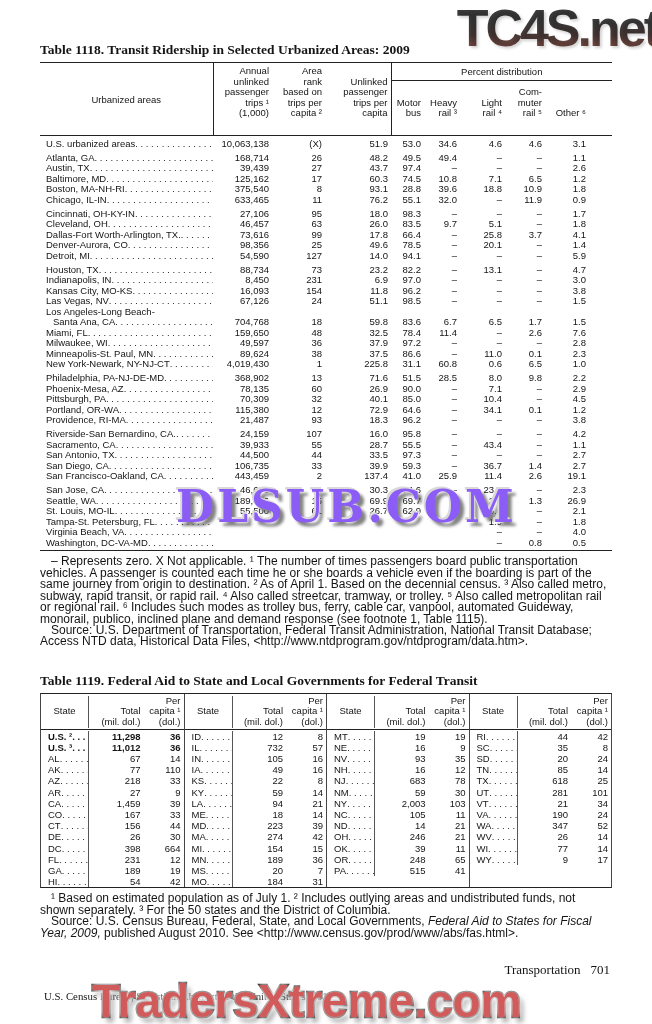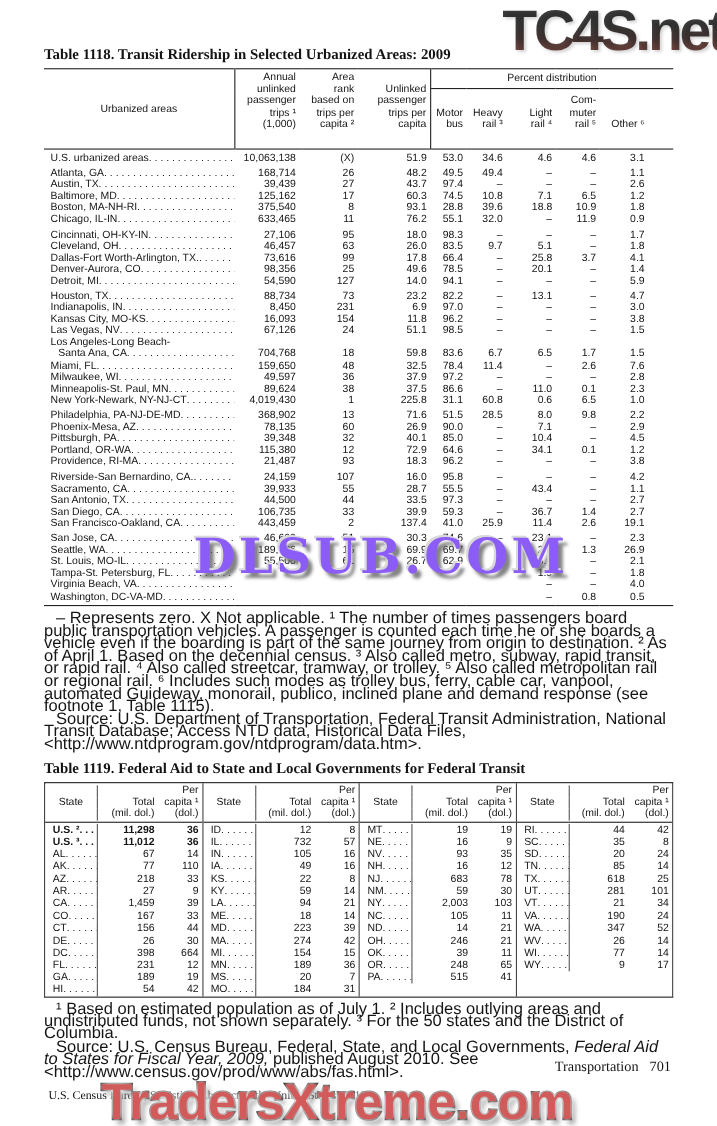--- a/index.html
+++ b/index.html
@@ -4,21 +4,21 @@
 <style>
   html,body{margin:0;padding:0;}
   .page{position:relative;width:652px;height:1024px;background:#ffffff;overflow:hidden;
         font-family:"Liberation Sans",sans-serif;color:#141414;}
   .content{position:absolute;left:40px;top:0;width:572px;}
 
   
   .tbl-title{font-family:"Liberation Serif",serif;font-weight:bold;font-size:13.5px;
              line-height:16px;margin:0;}
   .title-1118{margin-top:42px;}
-  .title-1119{margin-top:8px;line-height:17px;}
+  .title-1119{margin-top:24px;line-height:17px;}
   .bracket{font-size:9.5px;line-height:12px;margin-top:3px;}
 
   
   table.t1118{border-collapse:collapse;table-layout:fixed;width:572px;margin-top:4px;
               border-top:1.5px solid #222;border-bottom:1px solid #222;font-size:9.5px;}
   .t1118 th{font-weight:normal;padding:0;vertical-align:bottom;line-height:10.6px;
             white-space:pre-line;}
   .t1118 .h-areas{vertical-align:middle;text-align:center;}
   .t1118 .h-num{text-align:right;padding-bottom:16px;}
   .t1118 .h-pct{text-align:center;vertical-align:top;border-bottom:1px solid #222;
@@ -36,21 +36,21 @@
   .dots{flex:1;overflow:hidden;white-space:nowrap;color:#141414;}
   .dots::before{content:" .\00a0.\00a0.\00a0.\00a0.\00a0.\00a0.\00a0.\00a0.\00a0.\00a0.\00a0.\00a0.\00a0.\00a0.\00a0.\00a0.\00a0.\00a0.\00a0.\00a0.\00a0.\00a0.\00a0.\00a0.\00a0.\00a0.\00a0.\00a0.\00a0.\00a0.\00a0.";}
   .t1118 td.num{text-align:right;padding-right:3px;}
   .t1118 td.c0{padding-right:6px;}
   .t1118 td.c7{padding-right:26px;}
   .t1118 .pr6{padding-right:6px;}
   .t1118 .pr3{padding-right:3px;}
   .t1118 .pr26{padding-right:26px;}
 
   
-  .fn{font-size:15px;line-height:11.4px;margin-top:5px;}
+  .fn{font-size:12px;line-height:11.4px;margin-top:5px;}
   .fn p{margin:0;text-indent:11px;}
   .src{margin-top:0;}
 
   
   .t1119wrap{display:flex;margin-top:4px;border-top:1.5px solid #222;border-bottom:1px solid #222;
              border-left:1px solid #444;border-right:1px solid #444;font-size:9.5px;width:572px;
              box-sizing:border-box;}
   .g1119{width:25%;box-sizing:border-box;display:flex;flex-direction:column;}
   .g1119 + .g1119{border-left:1px solid #444;}
   .ghead{border-bottom:1px solid #222;padding-top:2px;padding-bottom:1px;}
@@ -511,21 +511,21 @@
             <td class="num c6">–</td>
             <td class="num c7">2.9</td>
           </tr>
           <tr>
             <td class="lblcell">
               <div class="lbl">
                 <span class="lt">Pittsburgh, PA</span>
                 <span class="dots"></span>
               </div>
             </td>
-            <td class="num c0">39,348</td>
+            <td class="num c0">70,309</td>
             <td class="num c1">32</td>
             <td class="num c2">40.1</td>
             <td class="num c3">85.0</td>
             <td class="num c4">–</td>
             <td class="num c5">10.4</td>
             <td class="num c6">–</td>
             <td class="num c7">4.5</td>
           </tr>
           <tr>
             <td class="lblcell">

